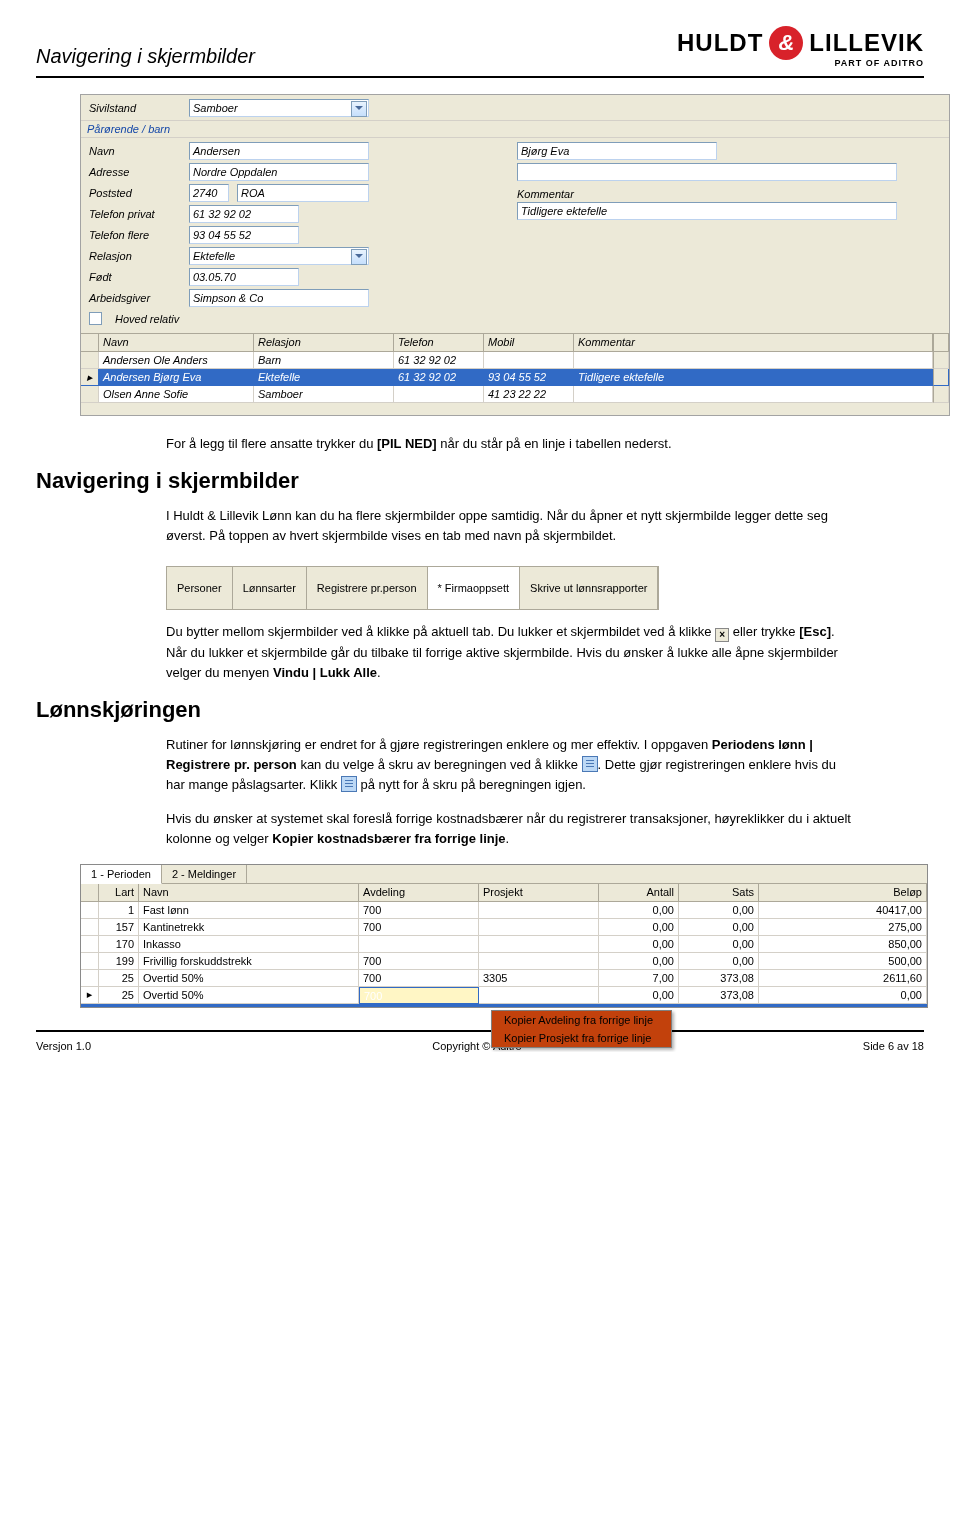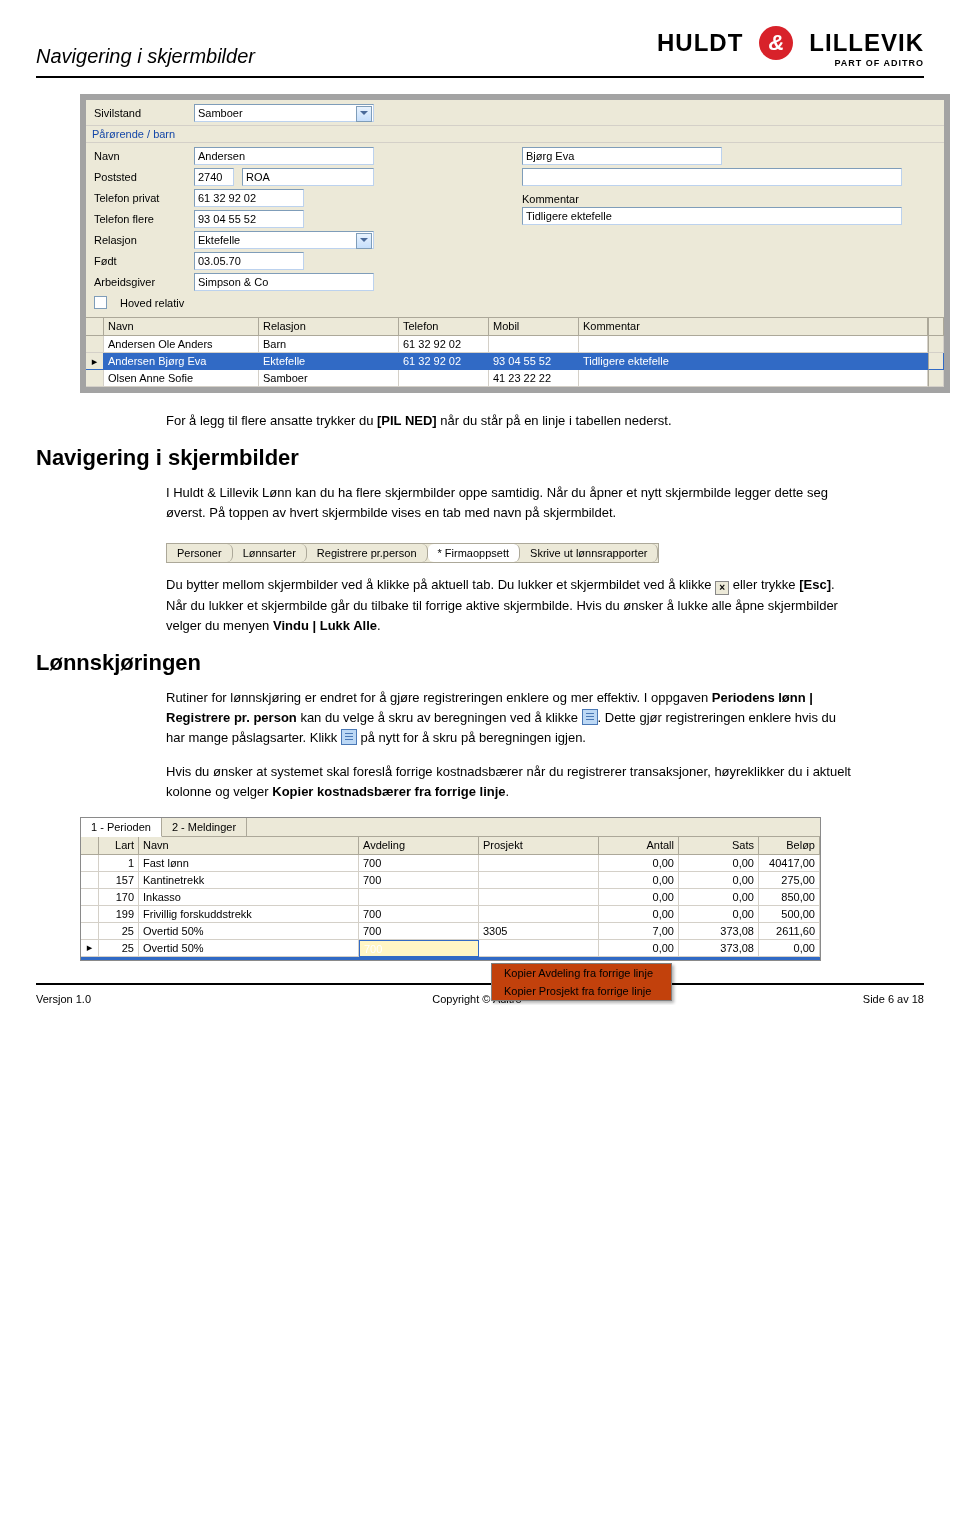--- a/index.html
+++ b/index.html
@@ -1,28 +1,28 @@
 <!DOCTYPE html>
 <html><head>
 <meta charset="utf-8">
 <style>
   * { box-sizing: border-box; margin: 0; padding: 0; }
   html, body { width: 960px; background: #fff; font-family: Verdana, Geneva, sans-serif; color: #000; }
   body { padding: 26px 36px 0 36px; }
 
   .header-row { display: flex; justify-content: space-between; align-items: flex-end; border-bottom: 2px solid #000; padding-bottom: 8px; margin-bottom: 16px; }
   .page-title { font-size: 20px; font-style: italic; font-weight: 400; }
-  .brand { display: flex; align-items: center; gap: 16px; font-family: Arial, sans-serif; text-align: center; }
+  .brand { display: flex; align-items: center; gap: 6px; font-family: Arial, sans-serif; text-align: center; }
   .brand .h { font-size: 24px; font-weight: 700; letter-spacing: 1px; }
   .brand .amp { width: 34px; height: 34px; border-radius: 50%; background: #d8222a; color: #fff; display: flex; align-items: center; justify-content: center; font-size: 22px; font-weight: 700; font-style: italic; }
   .brand .l { font-size: 24px; font-weight: 700; letter-spacing: 1px; }
   .brand-sub { font-size: 9px; font-weight: 700; letter-spacing: 1px; text-align: right; margin-top: -2px; }
 
   
-  .form-panel { border: 6px solid #a3a3a3; background: #ece9d8; font-family: Tahoma, sans-serif; font-size: 11px; padding: 2px 0 0 0; margin-bottom: 18px; }
+  .form-panel { border: 1px solid #a3a3a3; background: #ece9d8; font-family: Tahoma, sans-serif; font-size: 11px; padding: 2px 0 12px 0; margin-bottom: 18px; font-style: italic; }
   .form-row { display: flex; align-items: center; height: 21px; padding-left: 8px; gap: 8px; }
   .form-row .lbl { width: 92px; color: #000; }
   .ctl, .ctl-sel { background: #fff; border-top: 1px solid #7f9db9; border-left: 1px solid #7f9db9; border-right: 1px solid #bcd2ee; border-bottom: 1px solid #bcd2ee; height: 18px; padding: 1px 3px; font-family: Tahoma, sans-serif; font-size: 11px; display: flex; align-items: center; }
   .ctl-sel { position: relative; padding-right: 18px; }
   .ctl-sel::after { content: ""; position: absolute; right: 1px; top: 1px; width: 14px; height: 14px; background: linear-gradient(#e9f3fd,#c6dffc); border: 1px solid #7f9db9; }
   .ctl-sel::before { content: ""; position: absolute; right: 5px; top: 6px; border: 4px solid transparent; border-top-color: #4a6a99; z-index: 2; }
   .group-band { background: #ece9d8; color: #1447a8; font-size: 11px; padding: 2px 6px; border-top: 1px solid #d4d0c8; border-bottom: 1px solid #d4d0c8; margin: 2px 0 2px 0; }
   .two-col { display: flex; }
   .col-l { width: 430px; }
   .col-r { flex: 1; padding-left: 6px; padding-right: 8px; }
@@ -40,31 +40,31 @@
   .scroll-v { width: 16px; background: #ece9d8; border-left: 1px solid #aca899; }
 
   
   .doc { padding: 0 0 0 130px; font-size: 13px; line-height: 1.55; width: 820px; }
   .doc p { margin-bottom: 14px; }
   h2.sec { font-size: 22px; font-weight: 700; margin: 14px 0 12px 0; }
   .bold { font-weight: 700; }
 
   
   .tab-strip { display: inline-flex; border: 1px solid #aca899; font-family: Tahoma, sans-serif; font-size: 11px; background: #ece9d8; margin: 6px 0 12px 130px; }
-  .tab-strip > div { padding: 3px 10px; border-right: 1px solid #aca899; background: #ece9d8; border-radius: 6px; }
+  .tab-strip > div { padding: 15px 10px; border-right: 1px solid #aca899; background: #ece9d8; }
   .tab-strip > div.active { background: #fff; }
 
   .icon-x { display: inline-flex; width: 14px; height: 14px; border: 1px solid #888; background: #ece9d8; align-items: center; justify-content: center; font-size: 10px; line-height: 1; vertical-align: -2px; font-family: Tahoma,sans-serif; font-weight:700; }
   .icon-calc { display: inline-flex; width: 16px; height: 16px; background: #bcd8f5; border: 1px solid #4a78b5; vertical-align: -3px; position: relative; }
   .icon-calc::after { content: ""; position: absolute; left: 3px; top: 3px; width: 8px; height: 8px; background: repeating-linear-gradient(#4a78b5 0 1px, transparent 1px 3px); }
 
   .footer { border-top: 2px solid #000; margin-top: 22px; padding-top: 8px; display: flex; justify-content: space-between; font-size: 11px; }
 
   
-  .pay-panel { border: 1px solid #8a8a8a; background: #fff; font-family: Tahoma, sans-serif; font-size: 11px; margin: 10px 0 10px 44px; width: 741px; }
+  .pay-panel { border: 1px solid #8a8a8a; background: #fff; font-family: Tahoma, sans-serif; font-size: 11px; margin: 10px 0 10px 44px; width: 848px; }
   .pay-tabs { display:flex; background:#ece9d8; border-bottom:1px solid #aca899; }
   .pay-tabs > div { padding:3px 10px; border-right:1px solid #aca899; }
   .pay-tabs > div.active { background:#fff; border-bottom:1px solid #fff; margin-bottom:-1px; }
   .pay-grid-head, .pay-grid-row { display:flex; }
   .pay-grid-head > div { background:#ece9d8; border-right:1px solid #aca899; border-bottom:1px solid #aca899; padding:2px 4px; height:18px; }
   .pay-grid-row > div { background:#fff; border-right:1px solid #d4d0c8; border-bottom:1px solid #d4d0c8; padding:2px 4px; height:17px; white-space:nowrap; }
   .pay-grid-row.sel .c-avd { background:#316ac5; color:#fff; }
   .pay-grid-row .c-avd.edit { background:#fff6c5; border:1px solid #316ac5; }
   .r { text-align:right; }
   .ctx-menu { position:absolute; background:#c2410c; border:1px solid #808080; box-shadow:2px 2px 3px rgba(0,0,0,.3); font-family:Tahoma,sans-serif; font-size:11px; }
@@ -100,20 +100,24 @@
 
   <div class="group-band">Pårørende / barn</div>
 
   <div class="two-col">
     <div class="col-l">
       <div class="form-row">
           <span class="lbl">Navn</span>
           <span class="ctl" style="width:180px">Andersen</span>
         </div>
       <div class="form-row">
+          <span class="lbl">Adresse</span>
+          <span class="ctl" style="width:180px">Nordre Oppdalen</span>
+        </div>
+      <div class="form-row">
           <span class="lbl">Poststed</span>
           <span class="ctl" style="width:40px">2740</span>
           <span class="ctl" style="width:132px">ROA</span>
         </div>
       <div class="form-row">
           <span class="lbl">Telefon privat</span>
           <span class="ctl" style="width:110px">61 32 92 02</span>
         </div>
       <div class="form-row">
           <span class="lbl">Telefon flere</span>

